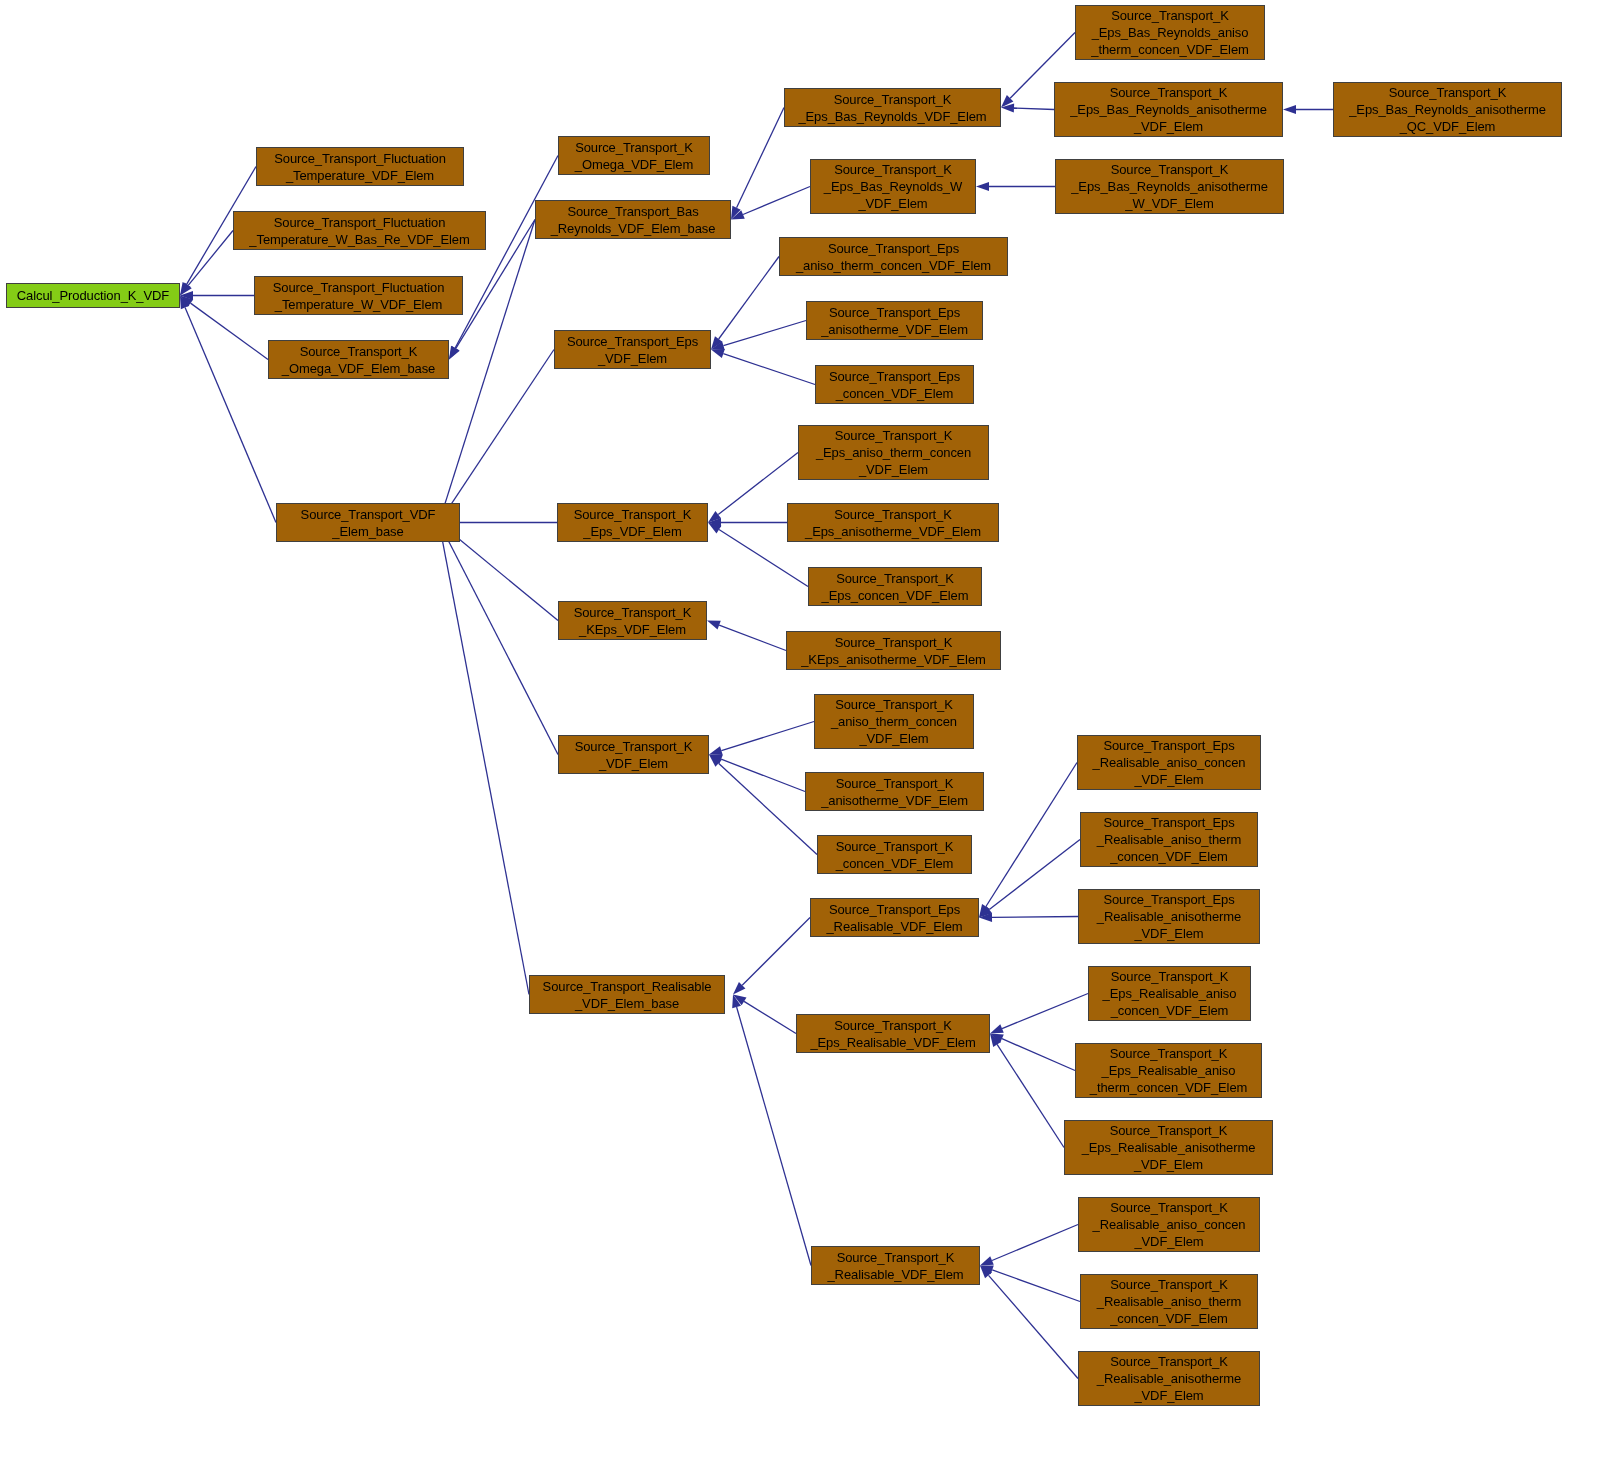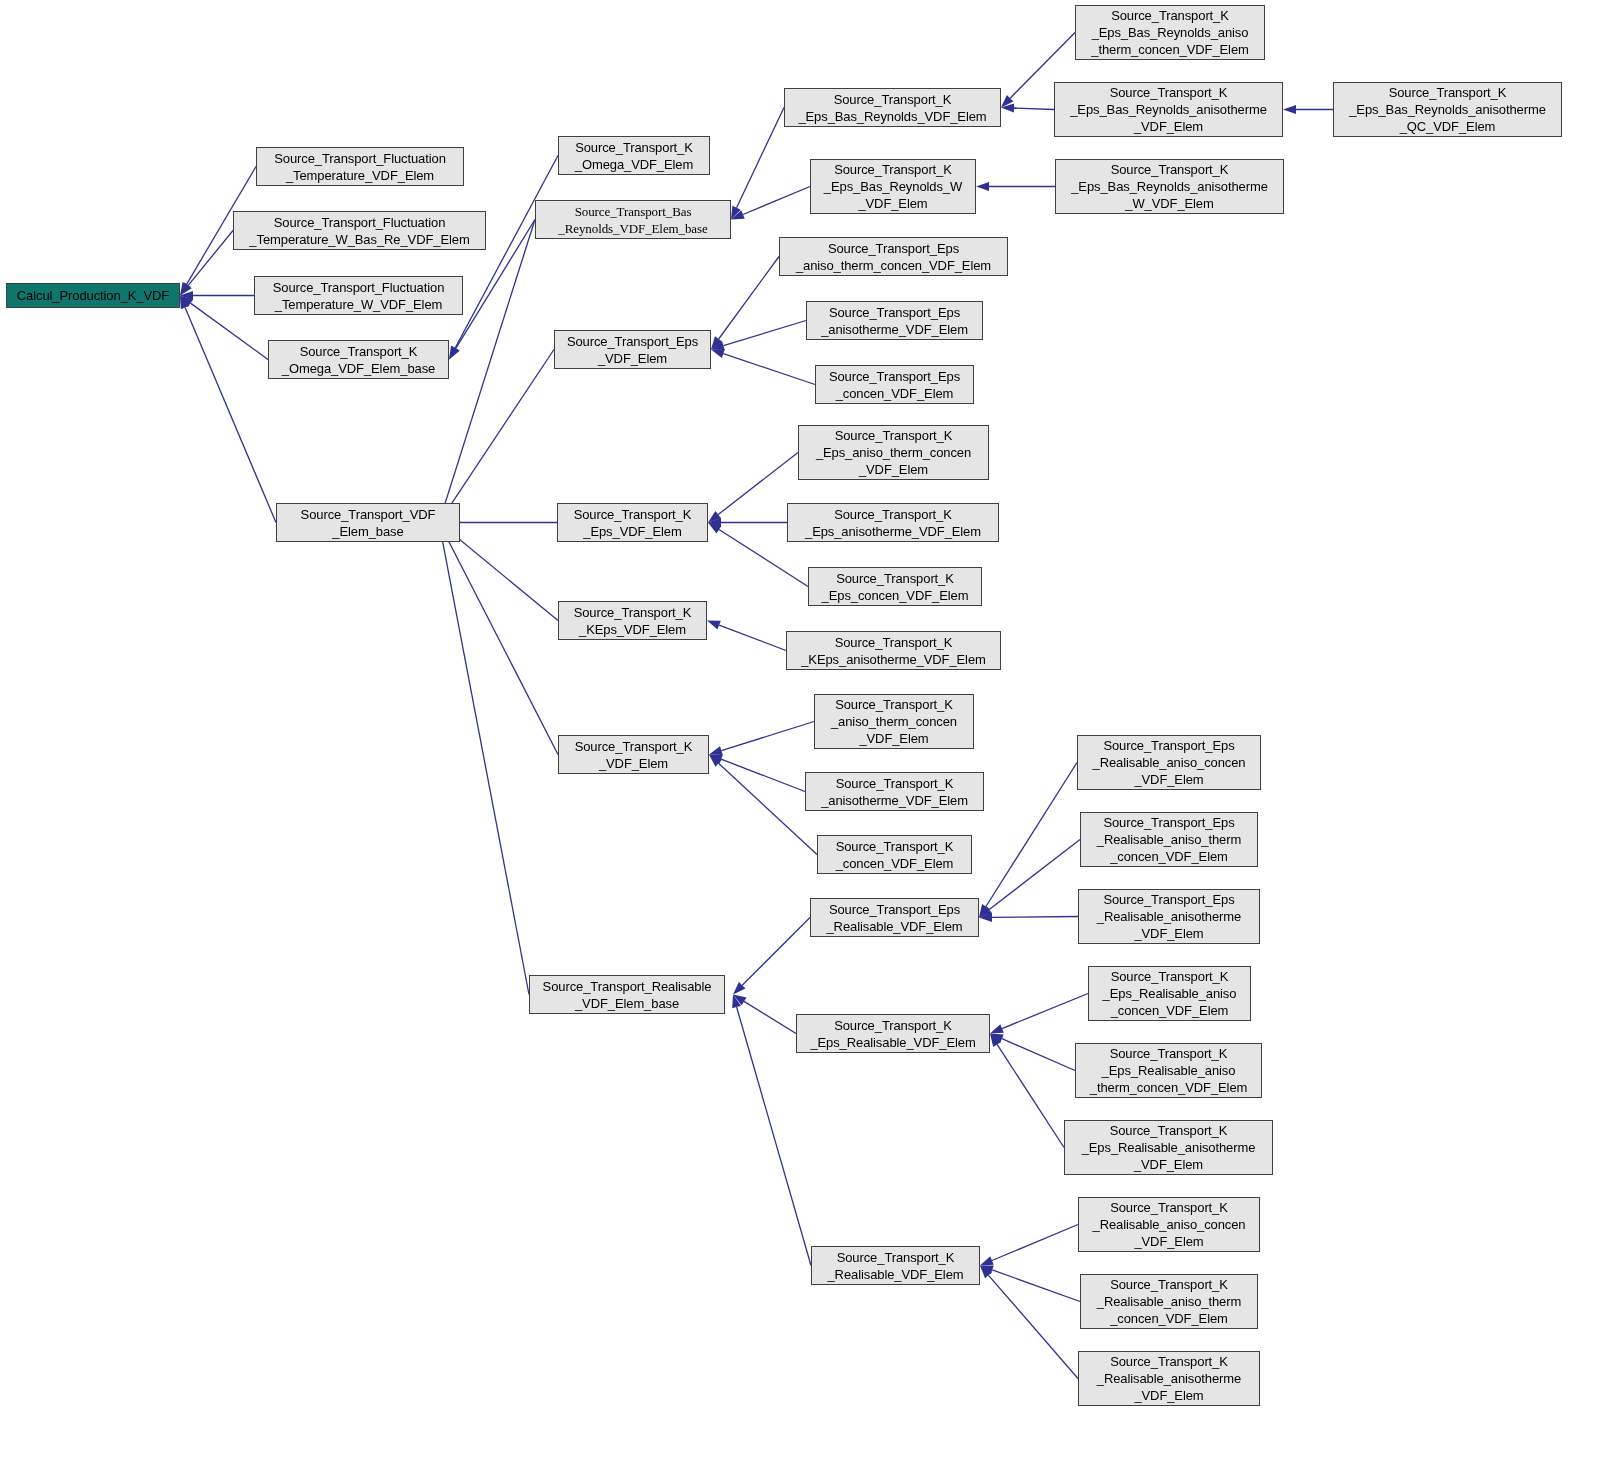--- a/index.html
+++ b/index.html
@@ -3,34 +3,34 @@
 <meta charset="utf-8">
 <style>
   html,body{margin:0;padding:0;background:#ffffff;}
   body{font-family:"Liberation Sans","DejaVu Sans",sans-serif;}
   #graph{position:relative;width:1623px;height:1461px;background:#ffffff;overflow:hidden;}
   #edges{position:absolute;left:0;top:0;width:1623px;height:1461px;pointer-events:none;}
   .node{
     position:absolute;
     box-sizing:border-box;
     border:1px solid #404040;
-    background:#e5e5e5;
+    background:#a16207;
     color:#000000;
     font-size:13px;
     line-height:17px;
     text-align:center;
     display:flex;
     align-items:center;
     justify-content:center;
     white-space:pre-line;
     cursor:pointer;
     letter-spacing:-0.1px;
   }
   .node.root{
-    background:#0f766e;
+    background:#84cc16;
     border:1px solid #404040;
   }
   .node .lbl{display:block;width:100%;padding:0 4px;}
 </style>
 </head>
 <body>
 
 <div id="graph">
   <svg id="edges" viewBox="0 0 1623 1461" xmlns="http://www.w3.org/2000/svg">
       <path d="M 256 166.5 L 186.59884912258235 284.29932188403785" stroke="#2e3192" stroke-width="1.3" fill="none"></path>
@@ -121,21 +121,21 @@
       <div class="node" style="left: 256px; top: 147px; width: 208px; height: 39px;"><span class="lbl">Source_Transport_Fluctuation
 _Temperature_VDF_Elem</span></div>
       <div class="node" style="left: 233px; top: 211px; width: 253px; height: 39px;"><span class="lbl">Source_Transport_Fluctuation
 _Temperature_W_Bas_Re_VDF_Elem</span></div>
       <div class="node" style="left: 254px; top: 276px; width: 209px; height: 39px;"><span class="lbl">Source_Transport_Fluctuation
 _Temperature_W_VDF_Elem</span></div>
       <div class="node" style="left: 268px; top: 340px; width: 181px; height: 39px;"><span class="lbl">Source_Transport_K
 _Omega_VDF_Elem_base</span></div>
       <div class="node" style="left: 558px; top: 136px; width: 152px; height: 39px;"><span class="lbl">Source_Transport_K
 _Omega_VDF_Elem</span></div>
-      <div class="node" style="left: 535px; top: 200px; width: 196px; height: 39px; font-family: Liberation Serif, serif;"><span class="lbl">Source_Transport_Bas
+      <div class="node" style="left: 535px; top: 200px; width: 196px; height: 39px;"><span class="lbl">Source_Transport_Bas
 _Reynolds_VDF_Elem_base</span></div>
       <div class="node" style="left: 784px; top: 88px; width: 217px; height: 39px;"><span class="lbl">Source_Transport_K
 _Eps_Bas_Reynolds_VDF_Elem</span></div>
       <div class="node" style="left: 1075px; top: 5px; width: 190px; height: 55px;"><span class="lbl">Source_Transport_K
 _Eps_Bas_Reynolds_aniso
 _therm_concen_VDF_Elem</span></div>
       <div class="node" style="left: 1054px; top: 82px; width: 229px; height: 55px;"><span class="lbl">Source_Transport_K
 _Eps_Bas_Reynolds_anisotherme
 _VDF_Elem</span></div>
       <div class="node" style="left: 1333px; top: 82px; width: 229px; height: 55px;"><span class="lbl">Source_Transport_K

